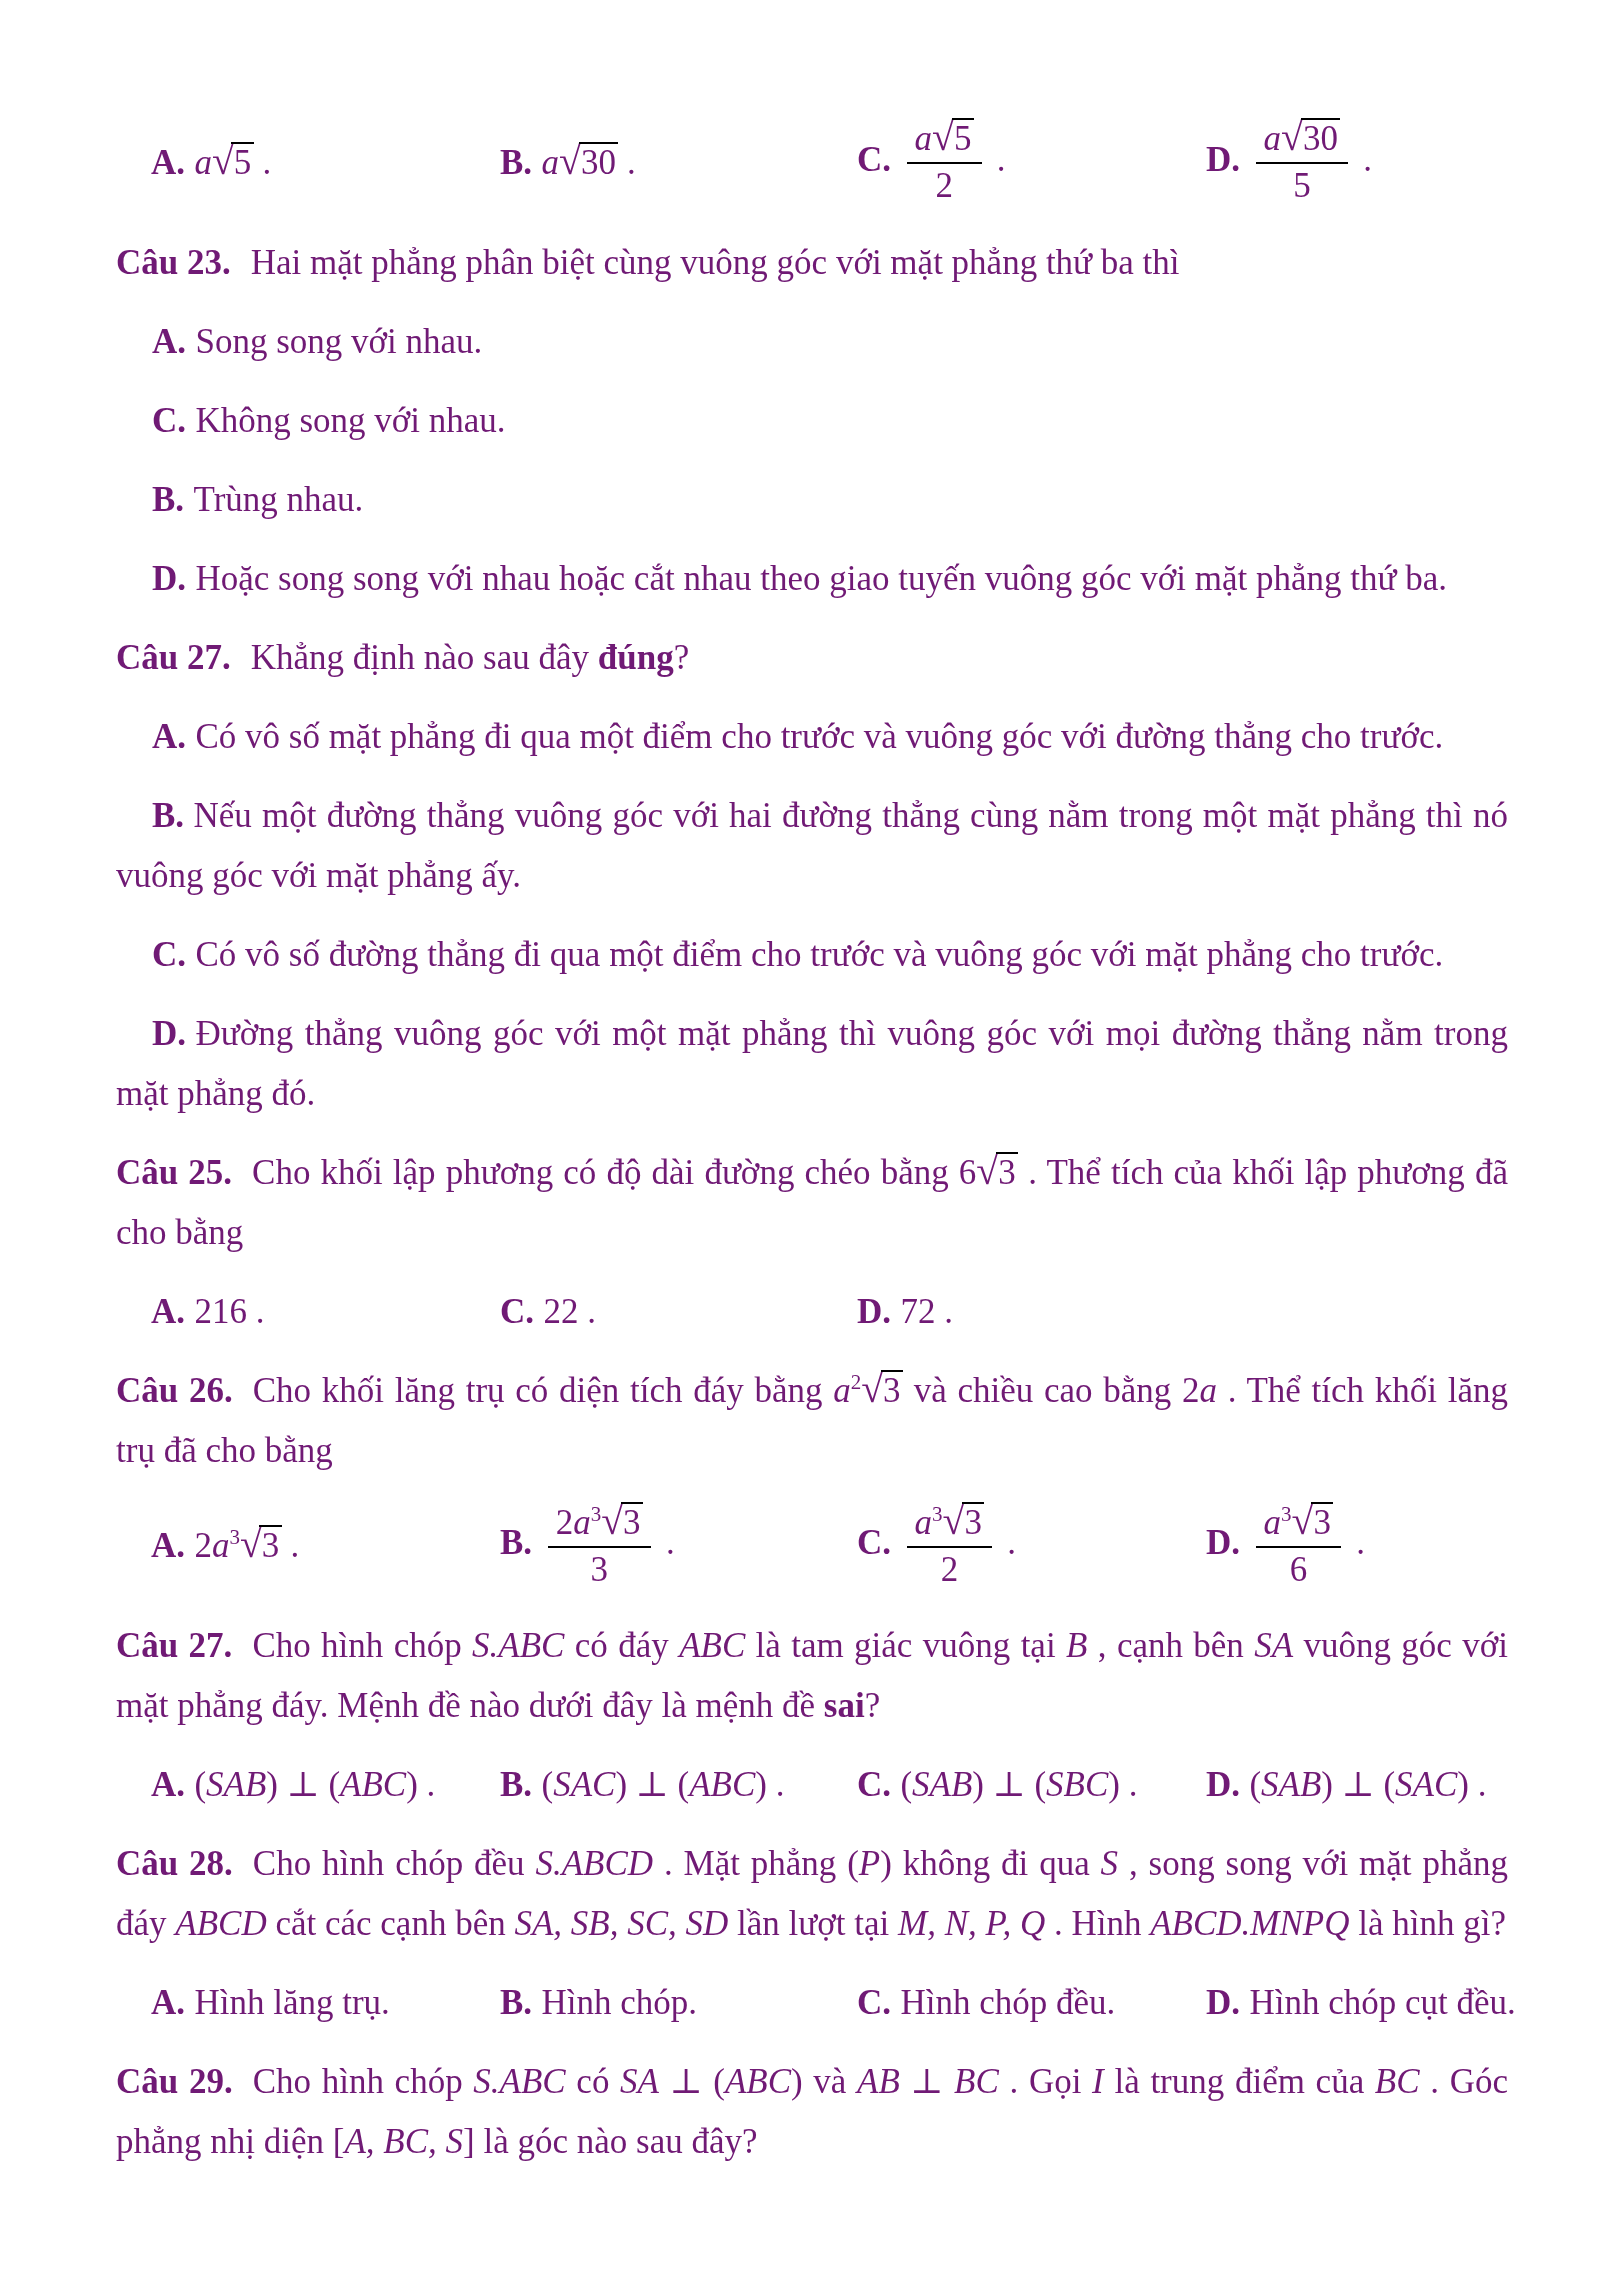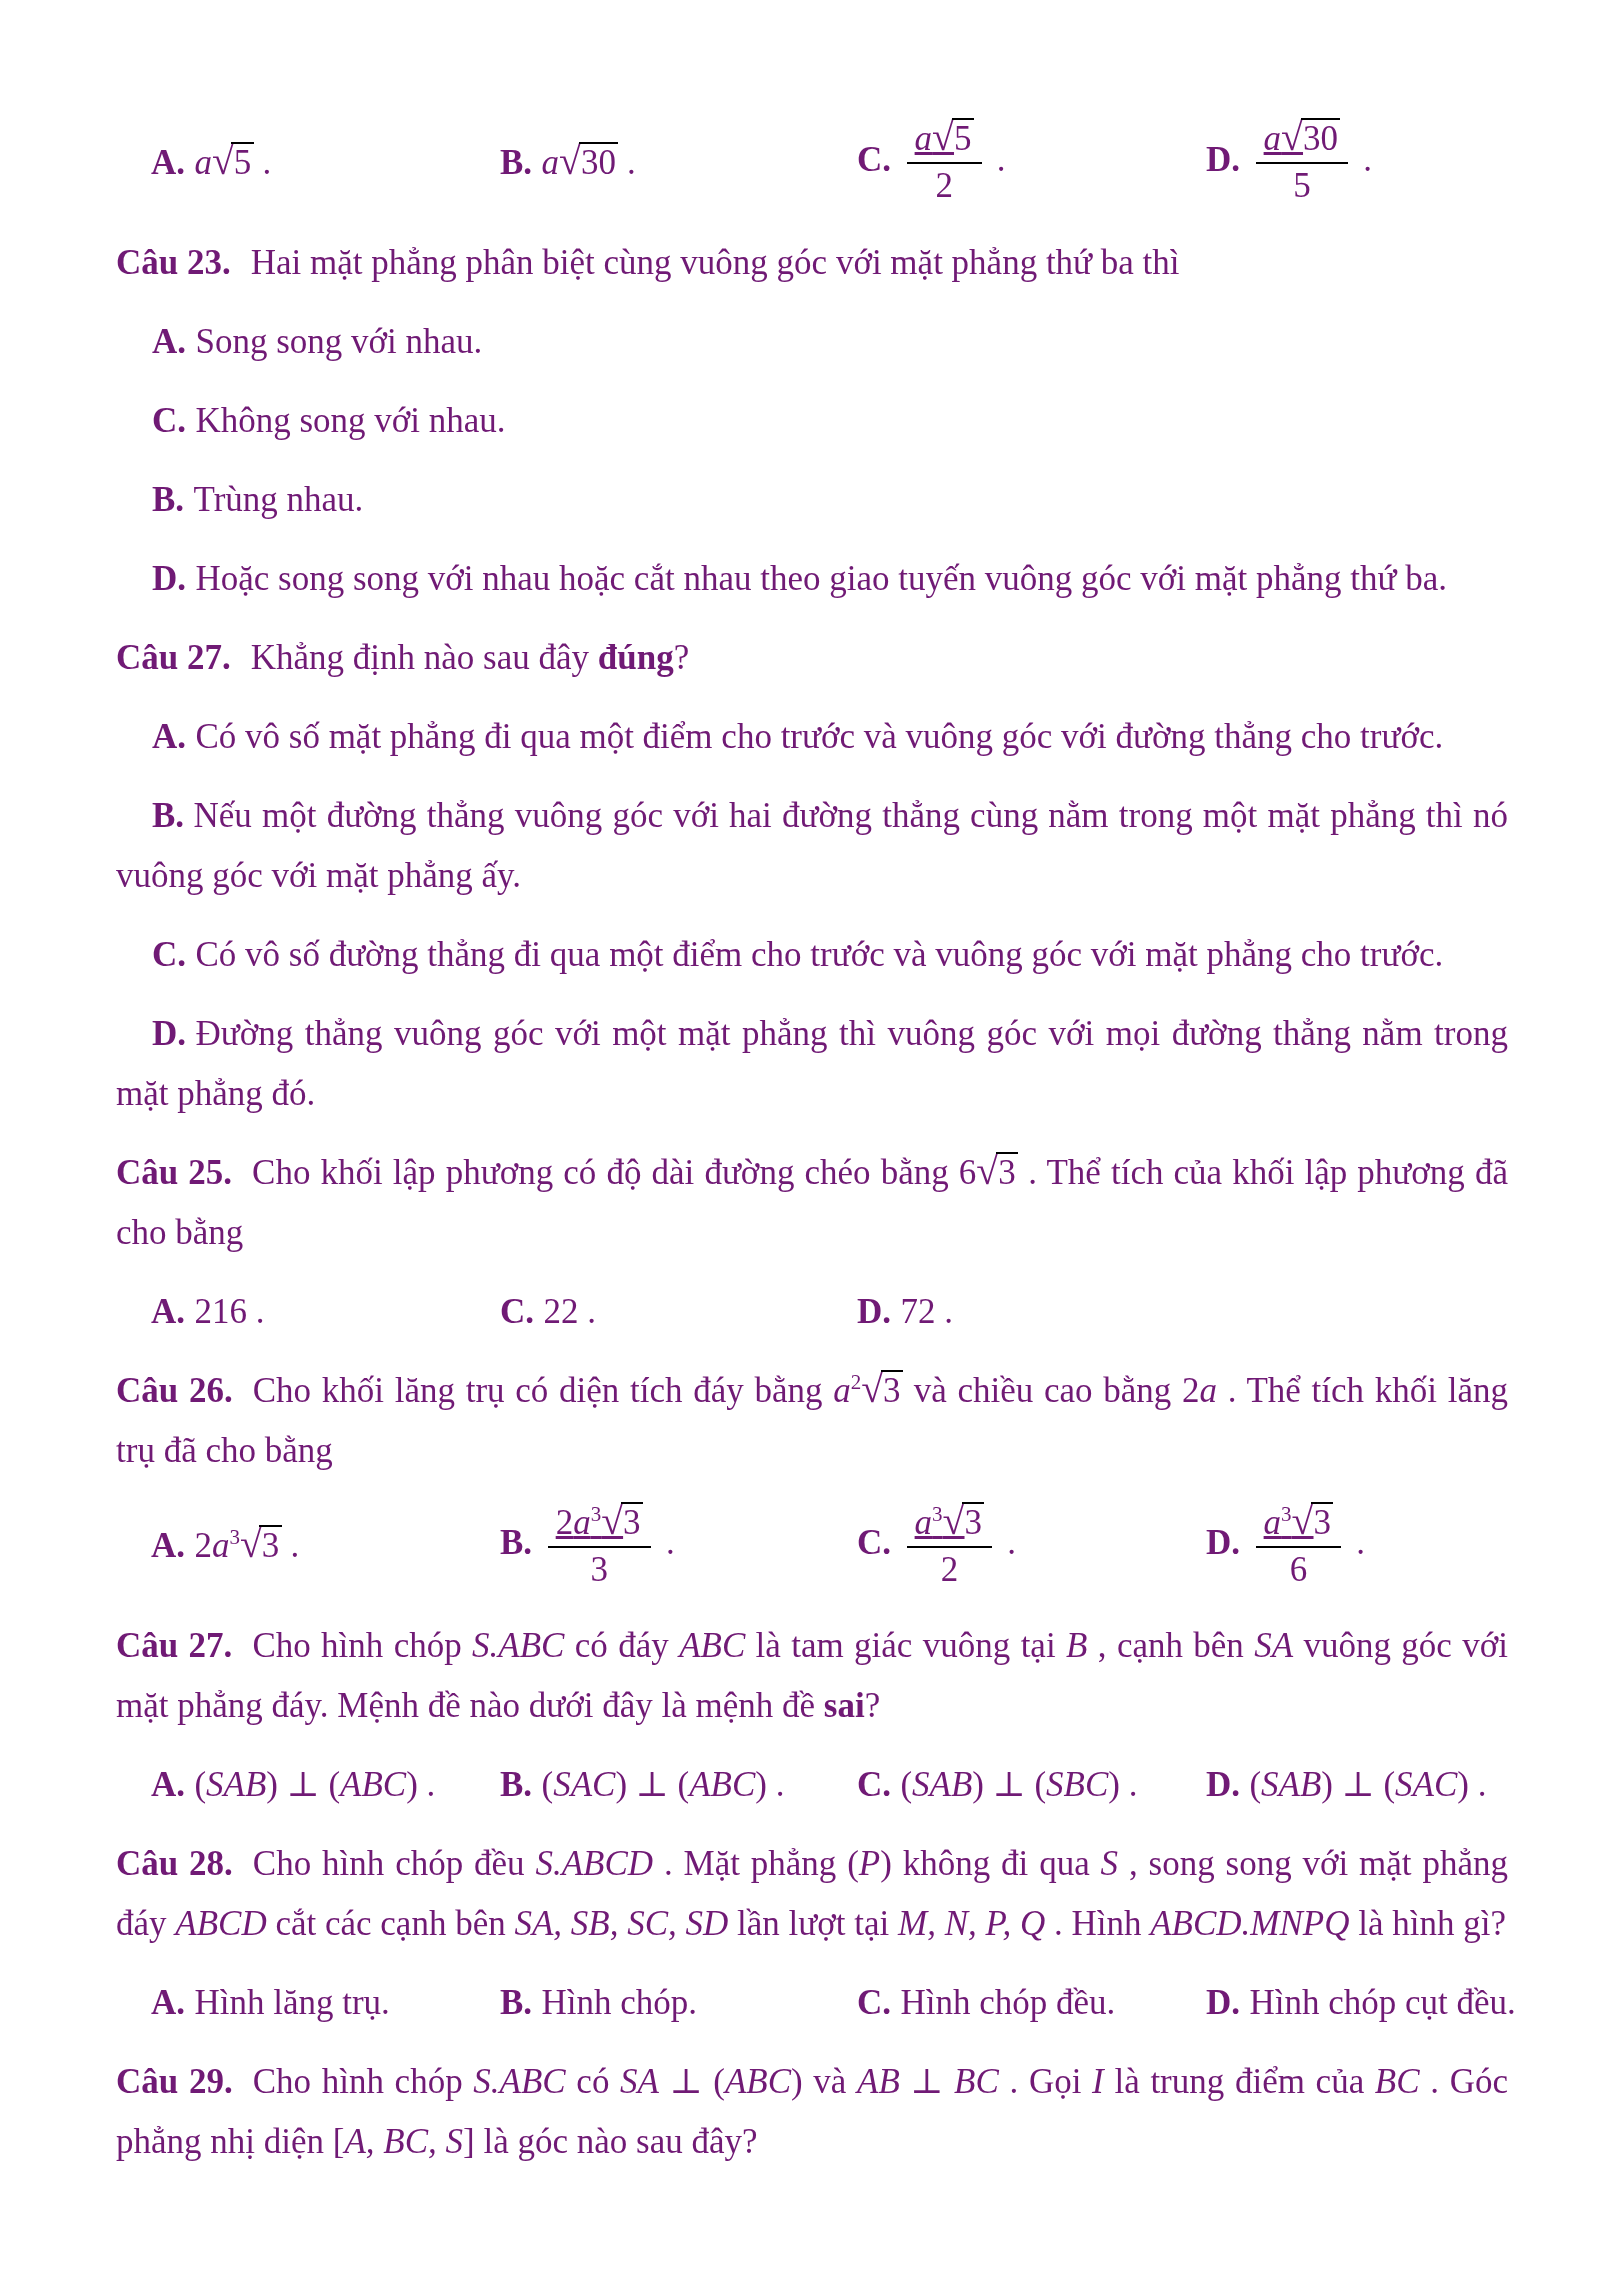--- a/index.html
+++ b/index.html
@@ -47,21 +47,21 @@
   sup { font-size: 0.6em; line-height: 0; vertical-align: 0.6em; }
   .frac {
     display: inline-flex;
     flex-direction: column;
     align-items: center;
     vertical-align: middle;
     margin: 0 6.3px;
     line-height: 1.15;
     text-indent: 0;
   }
-  .frac .num { border-bottom: 2.4px solid #000; padding: 0 7.9px 2.4px 7.9px; white-space: nowrap; text-decoration: underline; }
+  .frac .num { border-bottom: 2.4px solid #000; padding: 0 7.9px 2.4px 7.9px; white-space: nowrap; }
   .frac .den { padding-top: 2.4px; }
   .sqrt { white-space: nowrap; text-indent: 0; }
   .rsign { font-size: 1.14em; line-height: 0; }
   .rad {
     display: inline-block;
     border-top: 2.4px solid #000;
     line-height: 1.08;
     padding: 0 2.4px;
     margin-left: -2.4px;
   }

